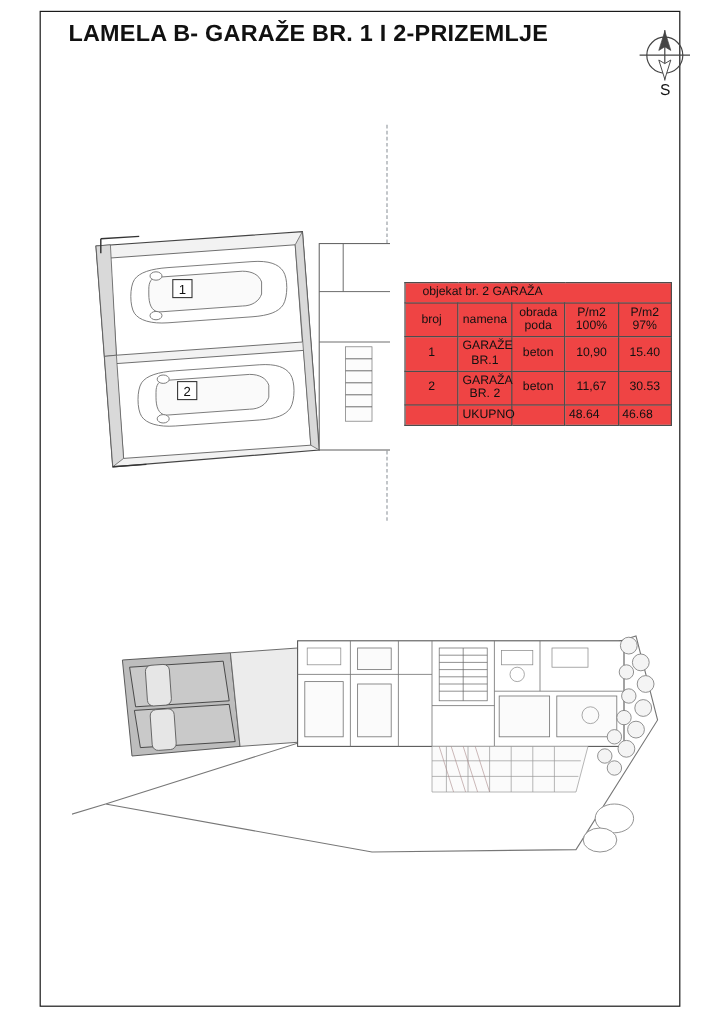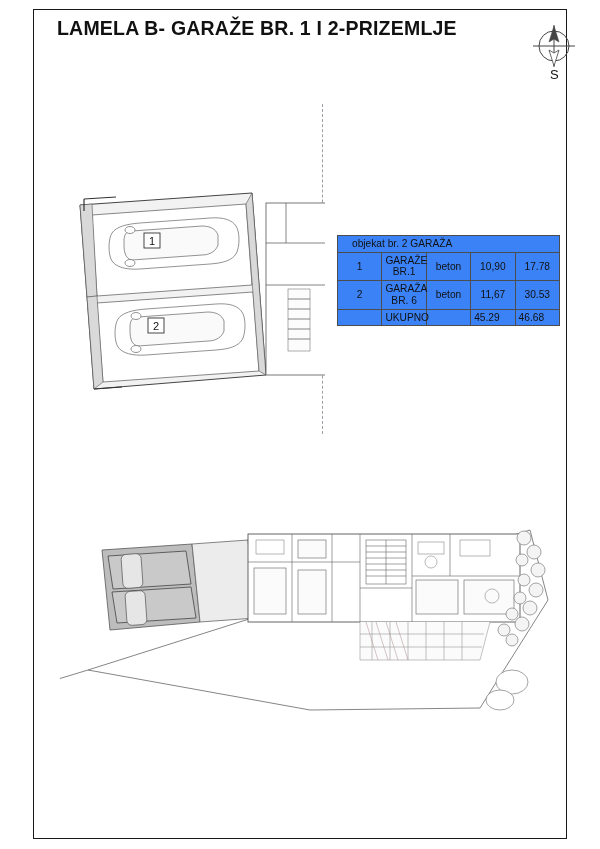--- a/index.html
+++ b/index.html
@@ -85,21 +85,21 @@
     width: 223px;
     table-layout: fixed;
   }
   table.spec td, table.spec th {
     border: 1px solid #4d4d4d;
     padding: 2px 3px;
     font-weight: normal;
     font-size: 10.2px;
     line-height: 1.15;
     color: #111;
-    background: #3b82f6;
+    background: #ef4444;
   }
   .c-broj { width: 30px; text-align: center; }
   .c-namena { width: 88px; text-align: center; }
   .c-obrada { width: 39px; text-align: center; }
   .c-p1 { width: 33px; text-align: center; }
   .c-p2 { width: 33px; text-align: center; }
   .hdr-title {
     text-align: left;
     padding-left: 14px !important;
     font-size: 10.4px;
@@ -203,38 +203,54 @@
     </svg>
   </div>
 
   <div class="table-wrap">
     <table class="spec">
       <tbody>
           <tr>
         <td class="hdr-title" colspan="5">objekat br. 2 GARAŽA</td>
       </tr>
       <tr>
+        <td class="c-broj">broj</td>
+        <td class="c-namena">namena</td>
+        <td class="c-obrada">
+          <span>obrada</span><br>
+          <span>poda</span>
+        </td>
+        <td class="c-p1">
+          <span>P/m2</span><br>
+          <span>100%</span>
+        </td>
+        <td class="c-p2">
+          <span>P/m2</span><br>
+          <span>97%</span>
+        </td>
+      </tr>
+      <tr>
         <td class="c-broj">1</td>
         <td class="c-namena">GARAŽE BR.1</td>
         <td class="c-obrada">beton</td>
         <td class="c-p1">10,90</td>
-        <td class="c-p2">17.78</td>
+        <td class="c-p2">15.40</td>
       </tr>
       <tr>
         <td class="c-broj">2</td>
-        <td class="c-namena">GARAŽA BR. 6</td>
+        <td class="c-namena">GARAŽA BR. 2</td>
         <td class="c-obrada">beton</td>
         <td class="c-p1">11,67</td>
         <td class="c-p2">30.53</td>
       </tr>
       <tr class="row-ukupno">
         <td class="c-broj">&nbsp;</td>
         <td class="c-namena">UKUPNO</td>
         <td class="c-obrada">&nbsp;</td>
-        <td class="c-p1">45.29</td>
+        <td class="c-p1">48.64</td>
         <td class="c-p2">46.68</td>
       </tr>
     </tbody>
       </table>
   </div>
 
   <div class="site-plan">
     <svg width="492" height="215" viewBox="0 0 492 215">
 
       <g fill="none" stroke="#666" stroke-width="0.9">

